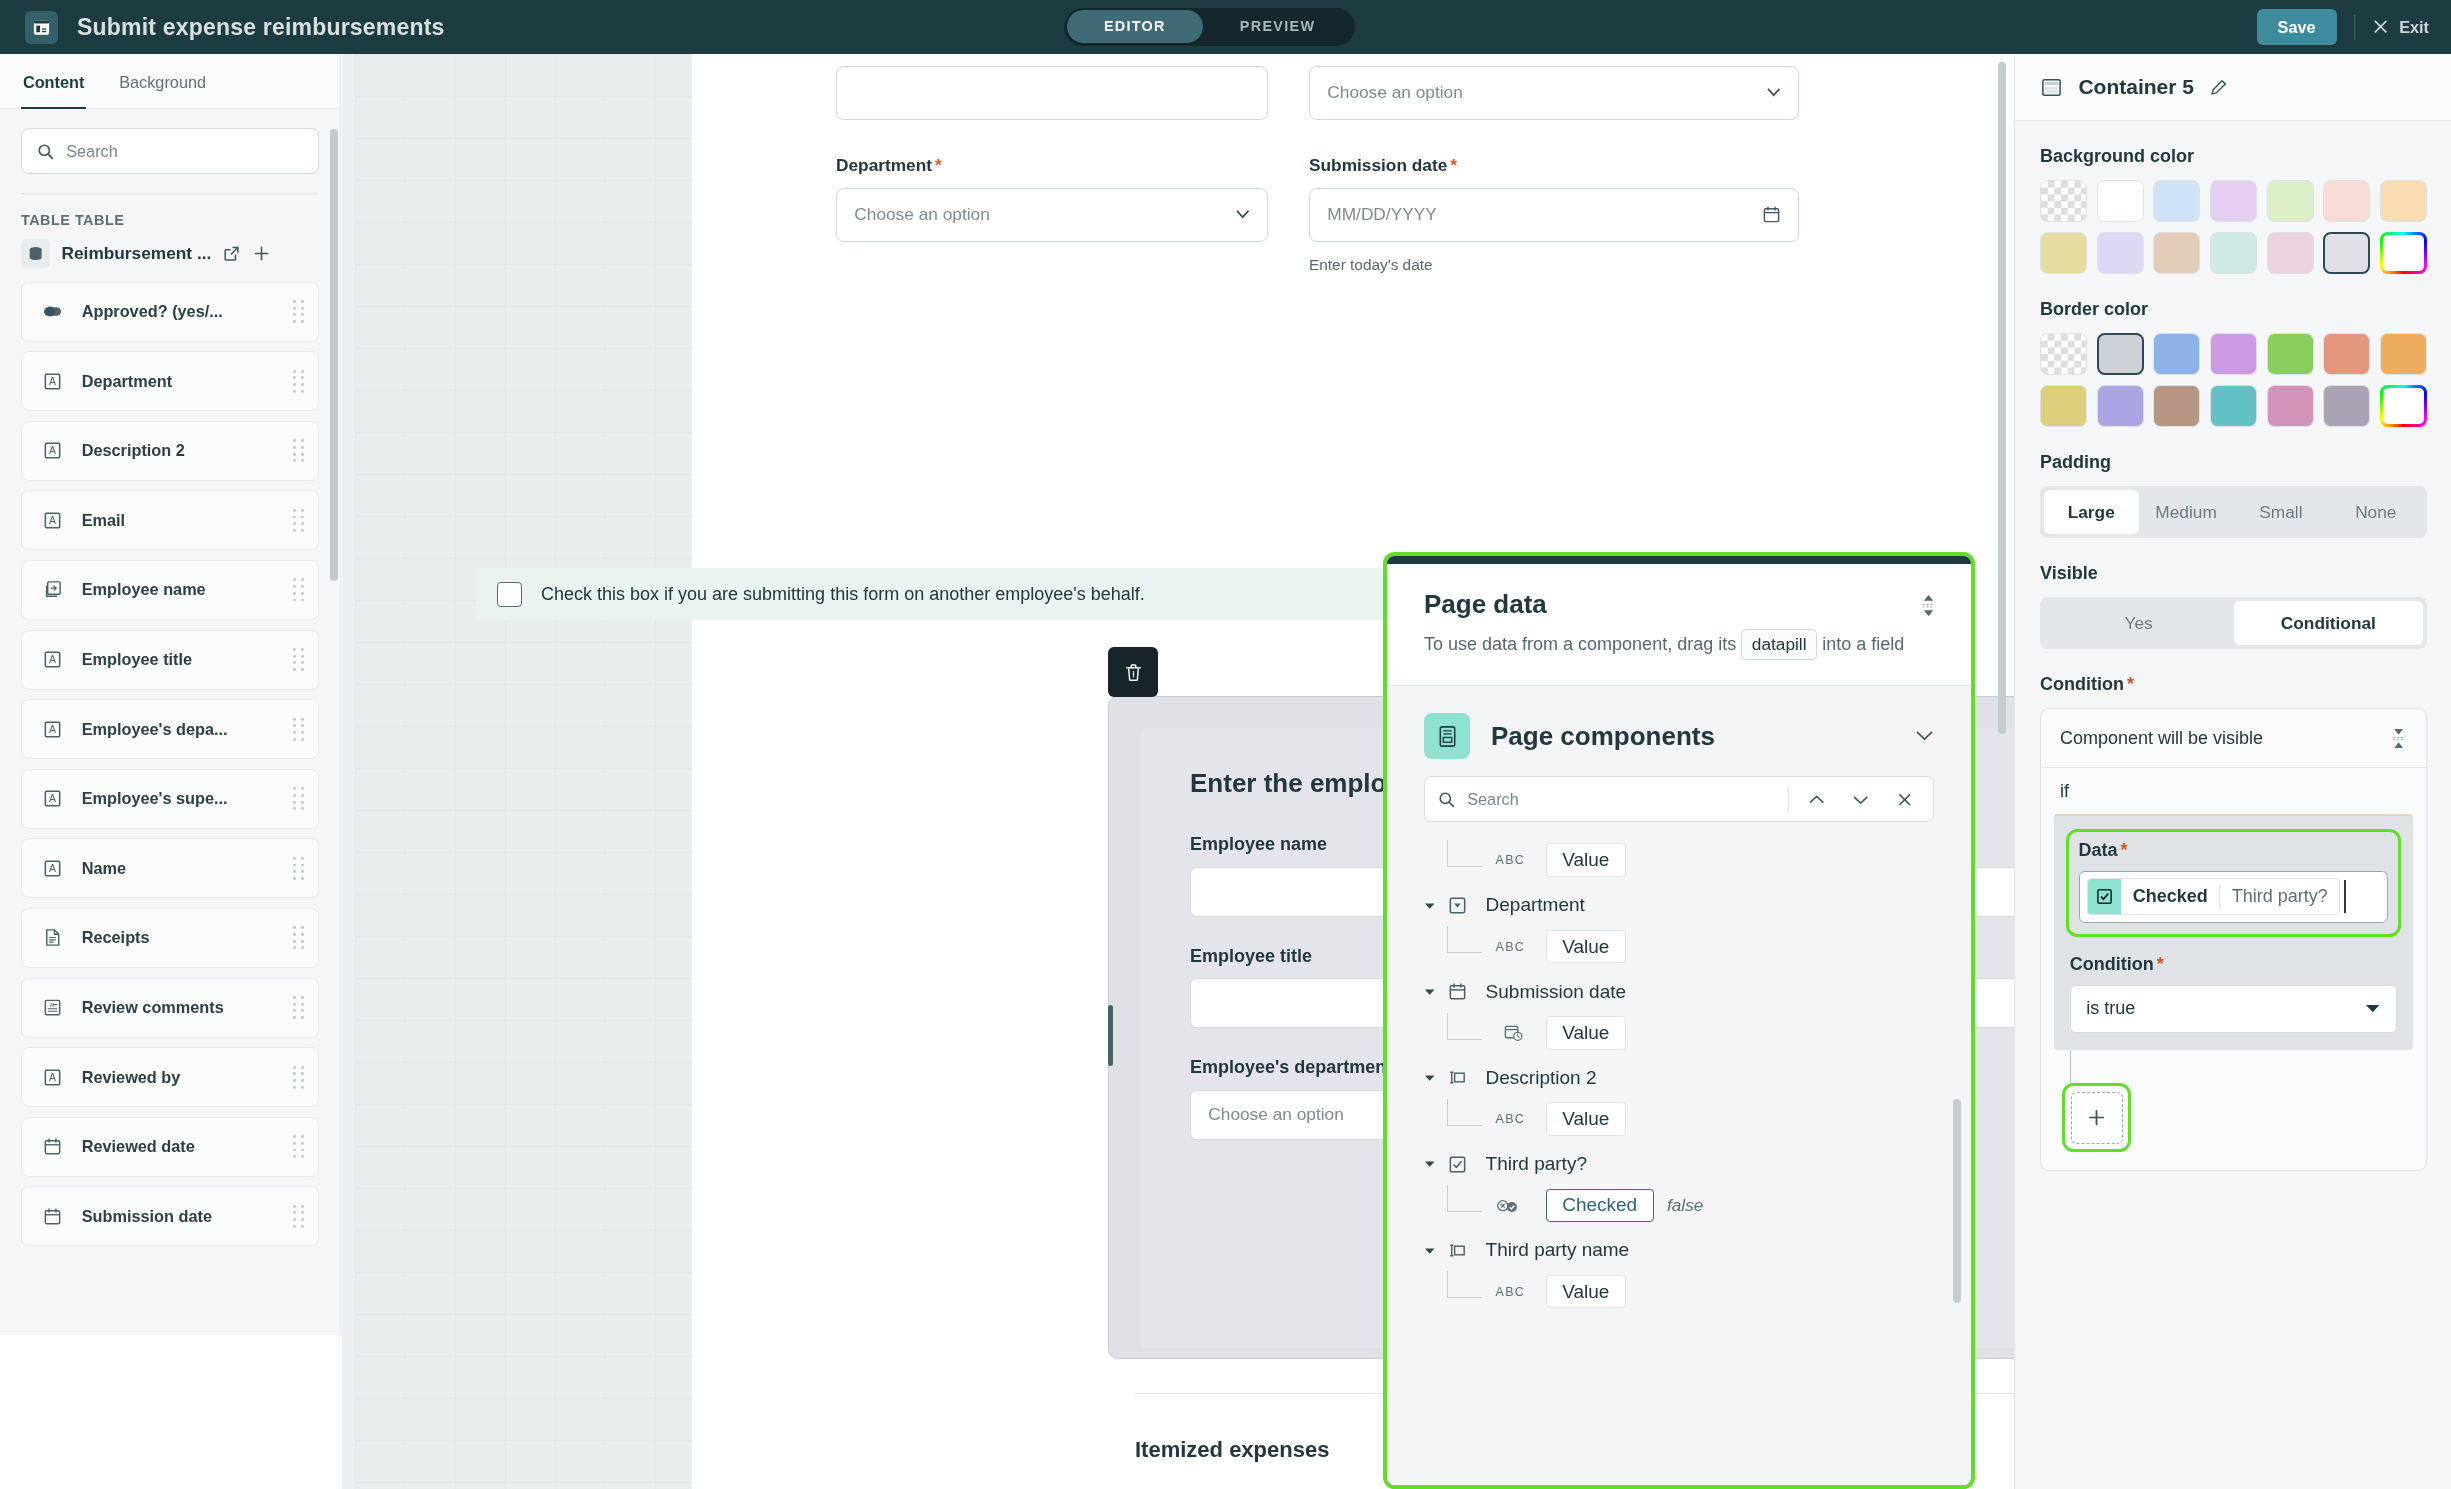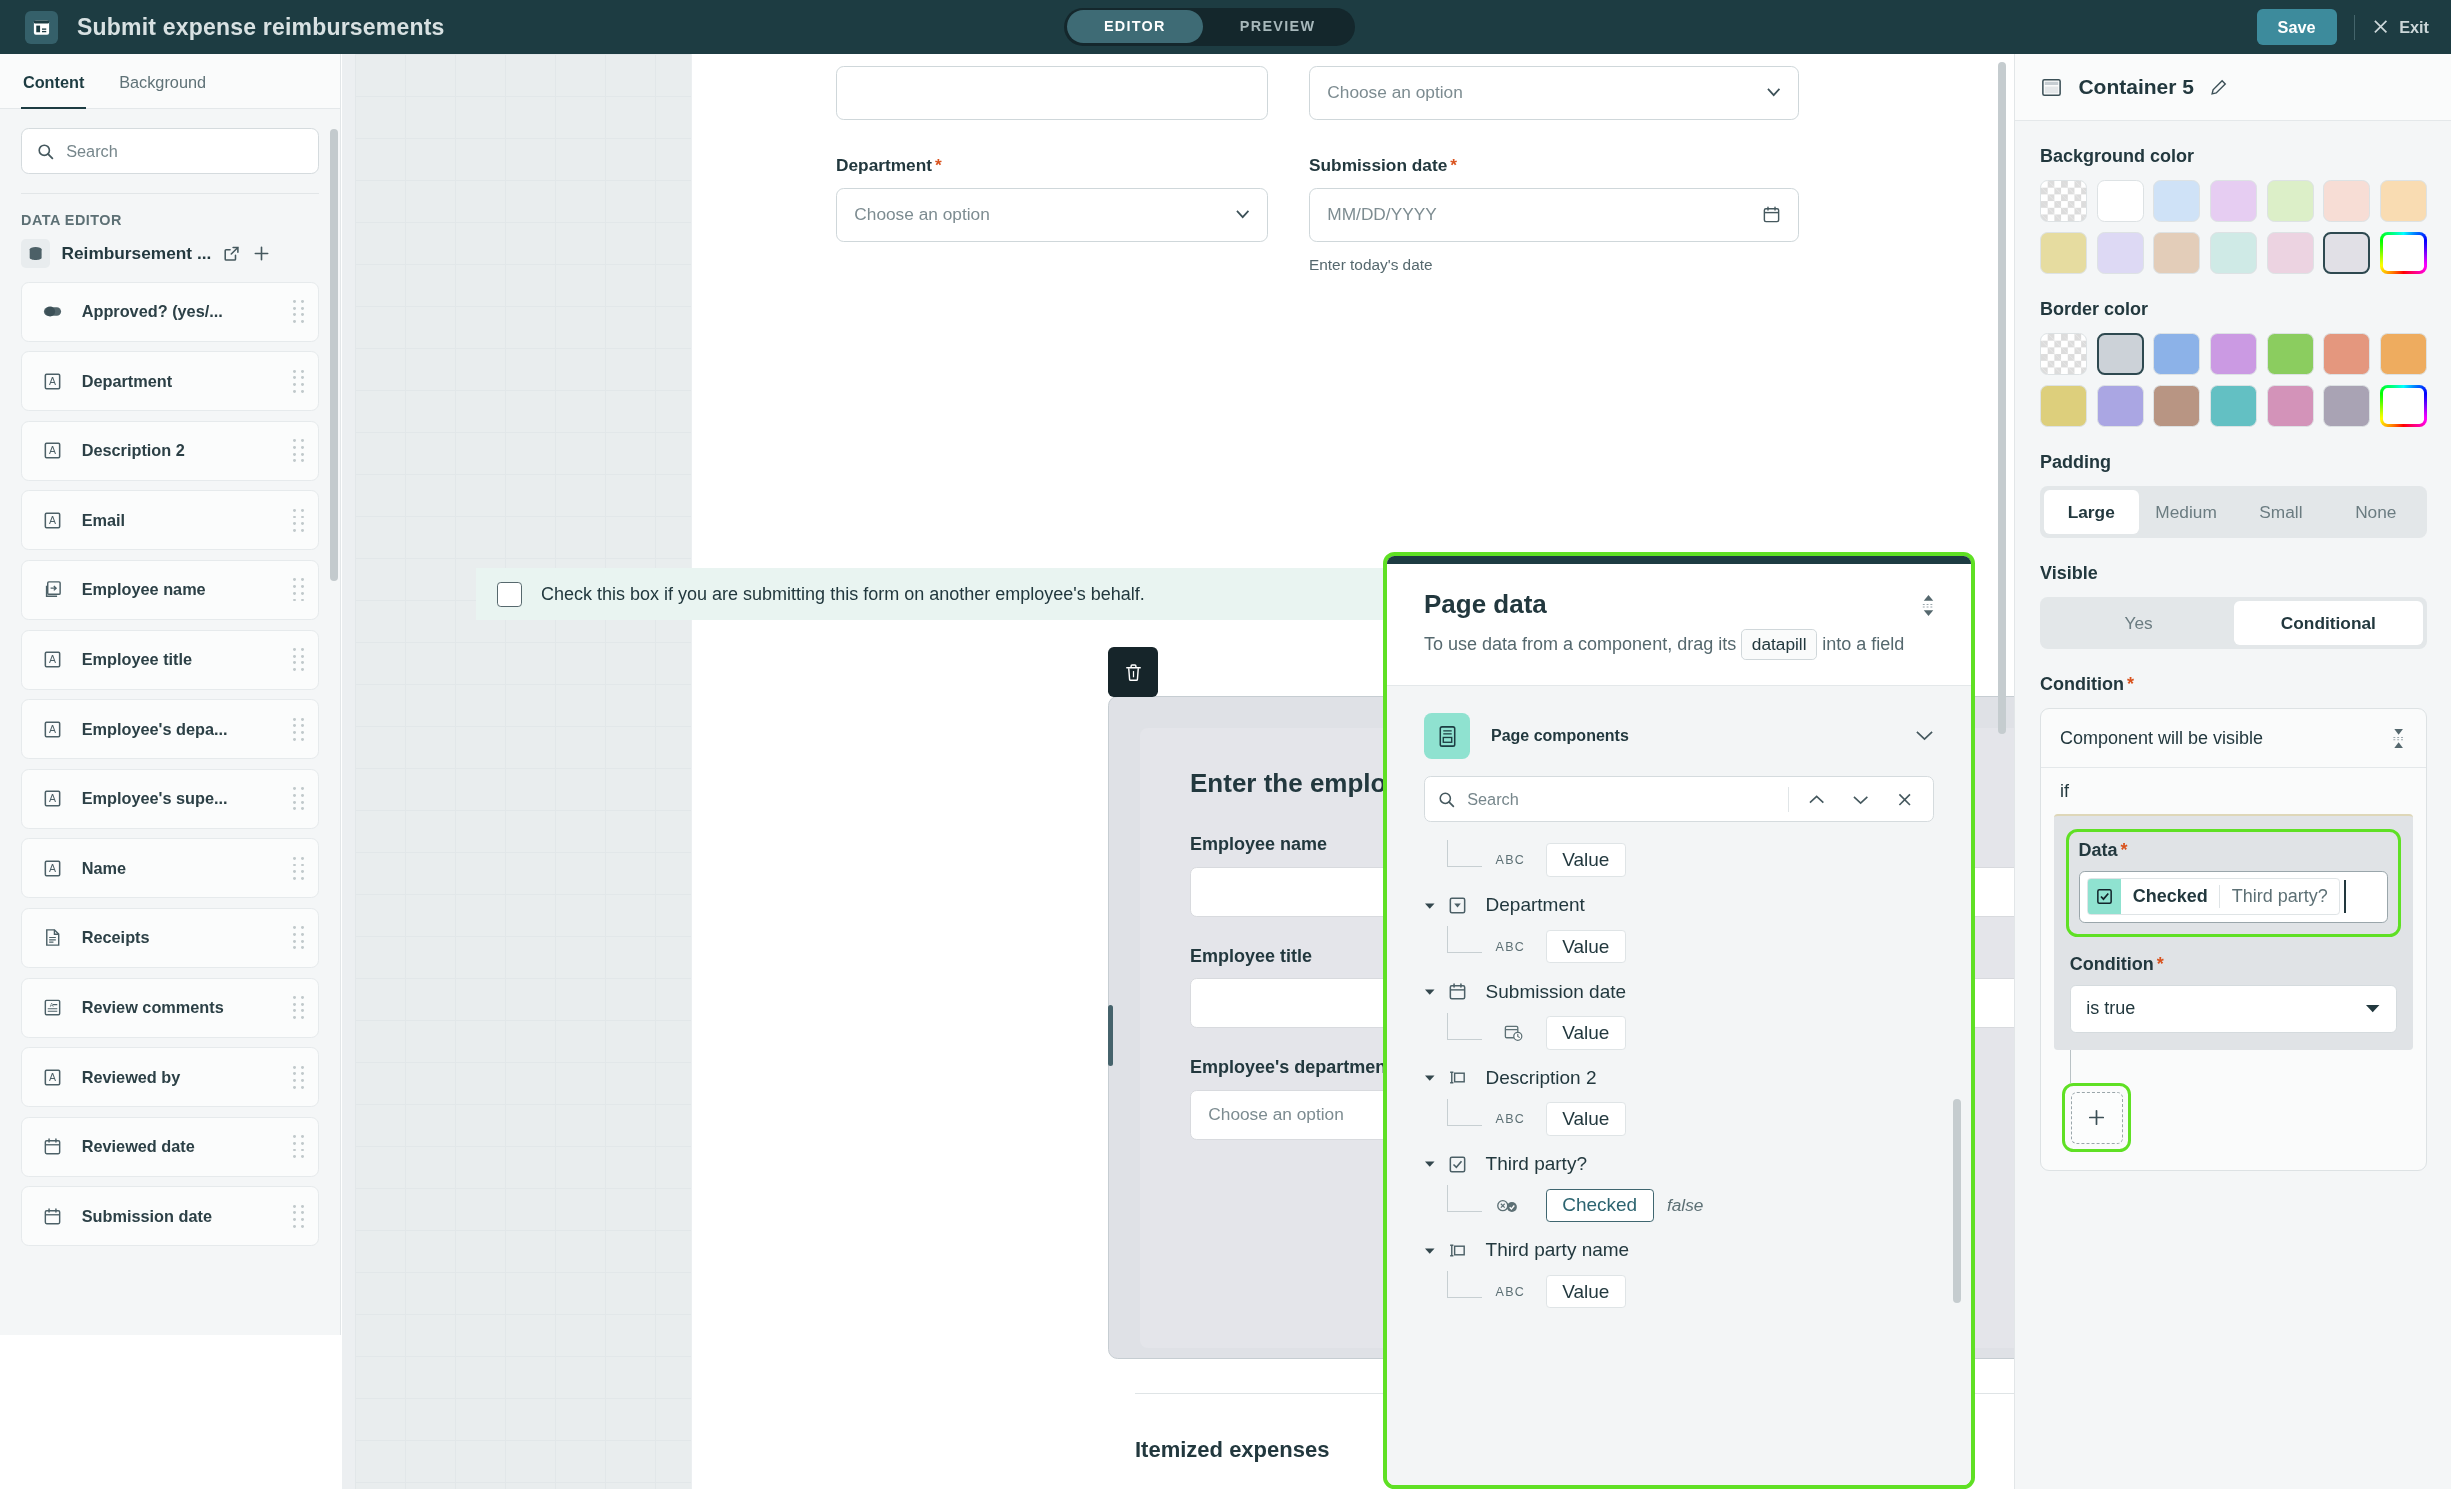--- a/index.html
+++ b/index.html
@@ -178,21 +178,21 @@
     display: inline-block; border: 1px solid #d0d7da; border-radius: 4.8px;
     padding: 1px 9.6px; background: #fafbfb; color: #22383e; font-size: 17.3px;
   }
   .pd-resize { position: absolute; right: 33px; top: 29px; cursor: ns-resize; }
   .pd-body { background: #f3f5f6; height: 100%; position: relative; }
   .pc-row { display: flex; align-items: center; gap: 21px; padding: 27px 37px 17.3px; }
   .pc-ic {
     width: 46px; height: 46px; border-radius: 7.7px; background: #8fe2d0;
     display: flex; align-items: center; justify-content: center;
   }
-  .pc-name { flex: 1; font-size: 16px; font-weight: bold; color: #22383e; }
+  .pc-name { flex: 1; font-size: 26px; font-weight: bold; color: #22383e; }
   .pd-search {
     margin: 0 37px; height: 46px; background: #fff; border: 1px solid #d5dbde;
     border-radius: 6.7px; display: flex; align-items: center; padding: 0 13.4px; gap: 11.5px;
   }
   .pd-search input {
     flex: 1; border: none; outline: none; font-size: 16.3px; color: #3c4c50;
     font-family: "Liberation Sans", sans-serif; background: transparent;
   }
   .pd-search input::placeholder { color: #76868b; }
   .pds-sep { width: 1px; height: 25px; background: #e0e5e7; }
@@ -348,21 +348,21 @@
           <svg width="17.3" height="17.3" viewBox="0 0 18 18" fill="none">
             <circle cx="7.6" cy="7.6" r="5.3" stroke="#45585e" stroke-width="1.7"></circle>
             <path d="M11.6 11.6 L16 16" stroke="#45585e" stroke-width="1.9" stroke-linecap="round"></path>
           </svg>
         </span>
         <input value="" placeholder="Search" style="">
       </div>
     </div>
     <div class="side-divider"></div>
 
-    <div class="dt-label">DATA EDITOR</div>
+    <div class="dt-label">TABLE TABLE</div>
     <div class="dt-row">
       <div class="dt-chip">
         <svg width="17.3" height="17.3" viewBox="0 0 18 18" fill="none">
           <ellipse cx="9" cy="4.6" rx="6.2" ry="2.4" fill="#4c6067"></ellipse>
           <path d="M2.8 4.6 v4 c0 1.3 2.8 2.4 6.2 2.4 s6.2-1.1 6.2-2.4 v-4" fill="#4c6067"></path>
           <path d="M2.8 9.2 v4 c0 1.3 2.8 2.4 6.2 2.4 s6.2-1.1 6.2-2.4 v-4" fill="#4c6067"></path>
         </svg>
       </div>
       <div class="dt-name">Reimbursement ...</div>
       <div class="dt-ic">

